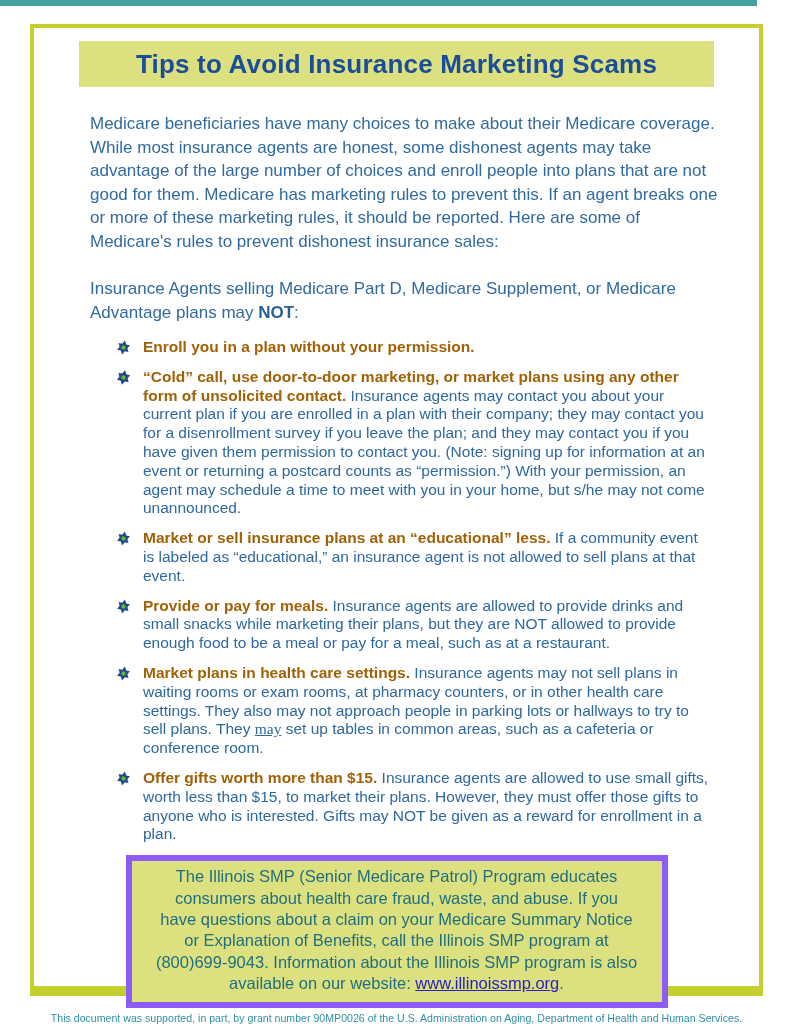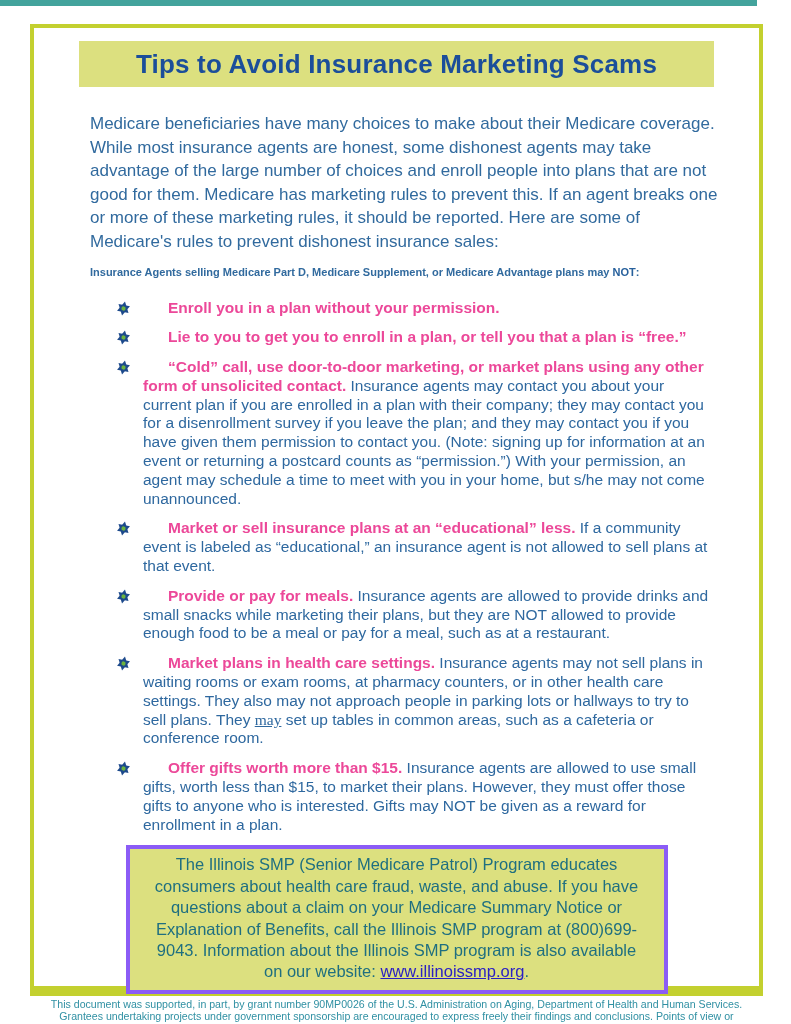--- a/index.html
+++ b/index.html
@@ -41,53 +41,51 @@
     align-items: center;
     justify-content: center;
   }
   .intro {
     margin: 25px 36px 0 56px;
     font-size: 17px;
     line-height: 23.5px;
     color: #316a9e;
   }
   .lead-in {
-    margin: 8px 36px 0 56px;
-    font-size: 11px;
+    margin: 24px 36px 0 56px;
+    font-size: 17px;
     line-height: 23.5px;
     color: #316a9e;
-    font-weight: bold;
   }
   .lead-in b { color: #27609c; }
   .rules {
     list-style: none;
     margin: 14px 50px 0 109px;
   }
   .rules li {
     position: relative;
     margin-bottom: 11px;
     font-size: 15.5px;
     line-height: 18.8px;
     color: #2e689f;
   }
   .rules li .bullet-bold {
     font-weight: bold;
-    color: #ec4899;
-    margin-left: 25px;
+    color: #a16207;
   }
   .star {
     position: absolute;
     left: -27px; top: 2px;
     width: 15px; height: 15px;
   }
   .u { text-decoration: underline; font-family: Liberation Serif, serif; }
   .smp-box {
     margin: 0 auto 0 auto;
     width: 542px;
-    border: 4px solid #8b5cf6;
+    border: 6px solid #8b5cf6;
     background: #dce07f;
     color: #1f6f80;
     font-size: 16.5px;
     line-height: 21.4px;
     text-align: center;
     padding: 5px 24px 7px 24px;
   }
   .smp-box a {
     color: #2a20c4;
     text-decoration: underline;
@@ -129,21 +127,21 @@
     <span class="bullet-bold">Enroll you in a plan without your permission.</span><span></span>
   </li>
         <li>
     <svg class="star" viewBox="0 0 20 20" aria-hidden="true">
       <g transform="rotate(12 10 10)">
         <polygon points="10,0.5 17.8,14.6 2.2,14.6" fill="#1d4a8c"></polygon>
         <polygon points="10,19.5 2.2,5.4 17.8,5.4" fill="#1d4a8c"></polygon>
         <circle cx="10" cy="10" r="2.8" fill="#6cb33f"></circle>
       </g>
     </svg>
-    <span class="bullet-bold">Lie to you to get you to enroll in a plan, or tell you that a plan is “free.”</span><span></span>
+    <span></span>
   </li>
         <li>
     <svg class="star" viewBox="0 0 20 20" aria-hidden="true">
       <g transform="rotate(12 10 10)">
         <polygon points="10,0.5 17.8,14.6 2.2,14.6" fill="#1d4a8c"></polygon>
         <polygon points="10,19.5 2.2,5.4 17.8,5.4" fill="#1d4a8c"></polygon>
         <circle cx="10" cy="10" r="2.8" fill="#6cb33f"></circle>
       </g>
     </svg>
     <span class="bullet-bold">“Cold” call, use door-to-door marketing, or market plans using any other form of unsolicited contact.</span><span><span> Insurance agents may contact you about your current plan if you are enrolled in a plan with their company; they may contact you for a disenrollment survey if you leave the plan; and they may contact you if you have given them permission to contact you. (Note: signing up for information at an event or returning a postcard counts as “permission.”) With your permission, an agent may schedule a time to meet with you in your home, but s/he may not come unannounced.</span></span>

